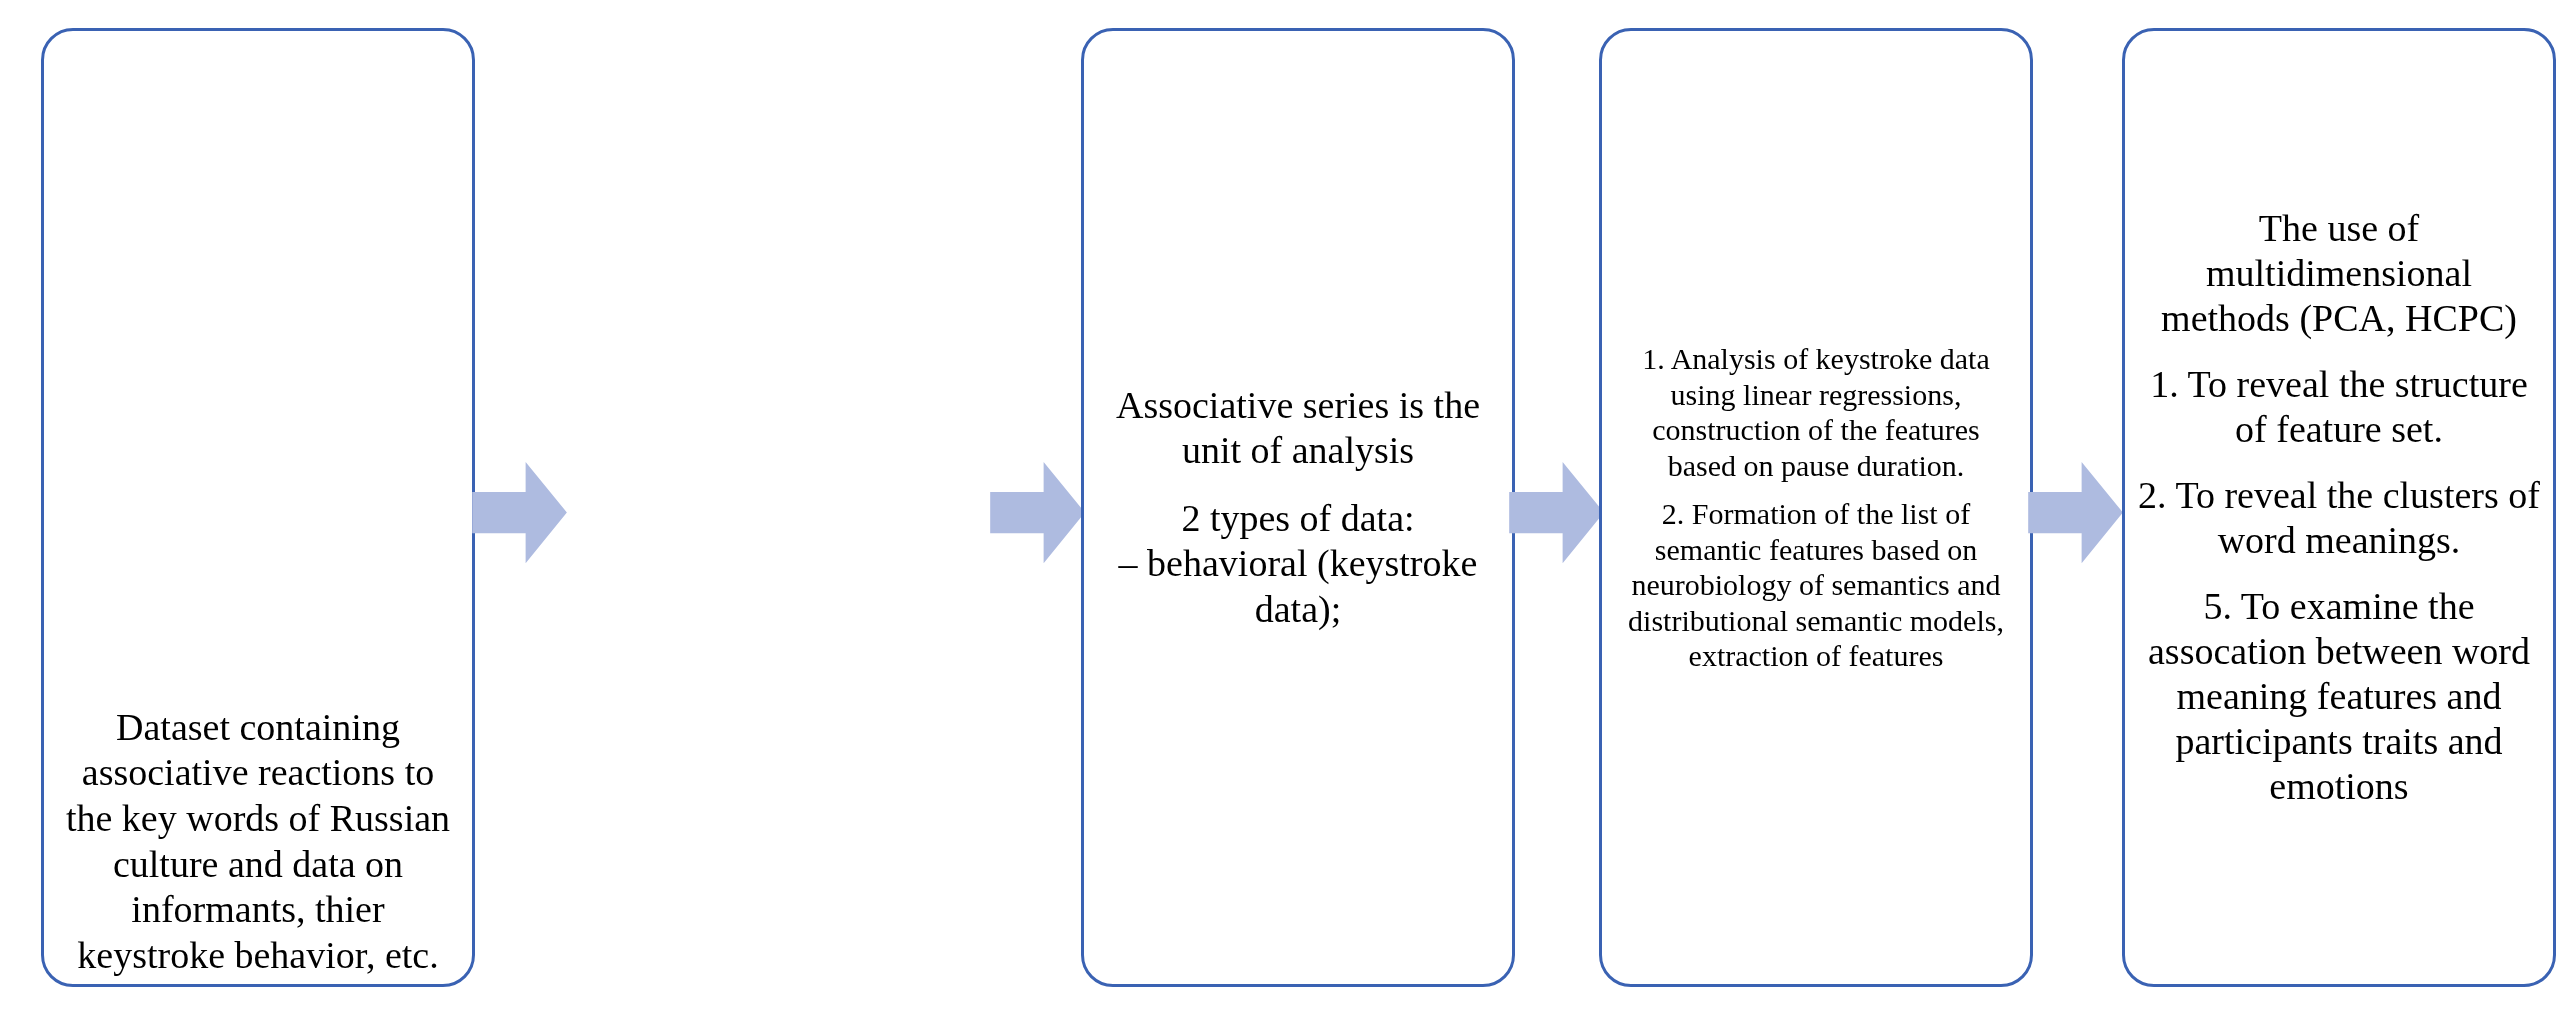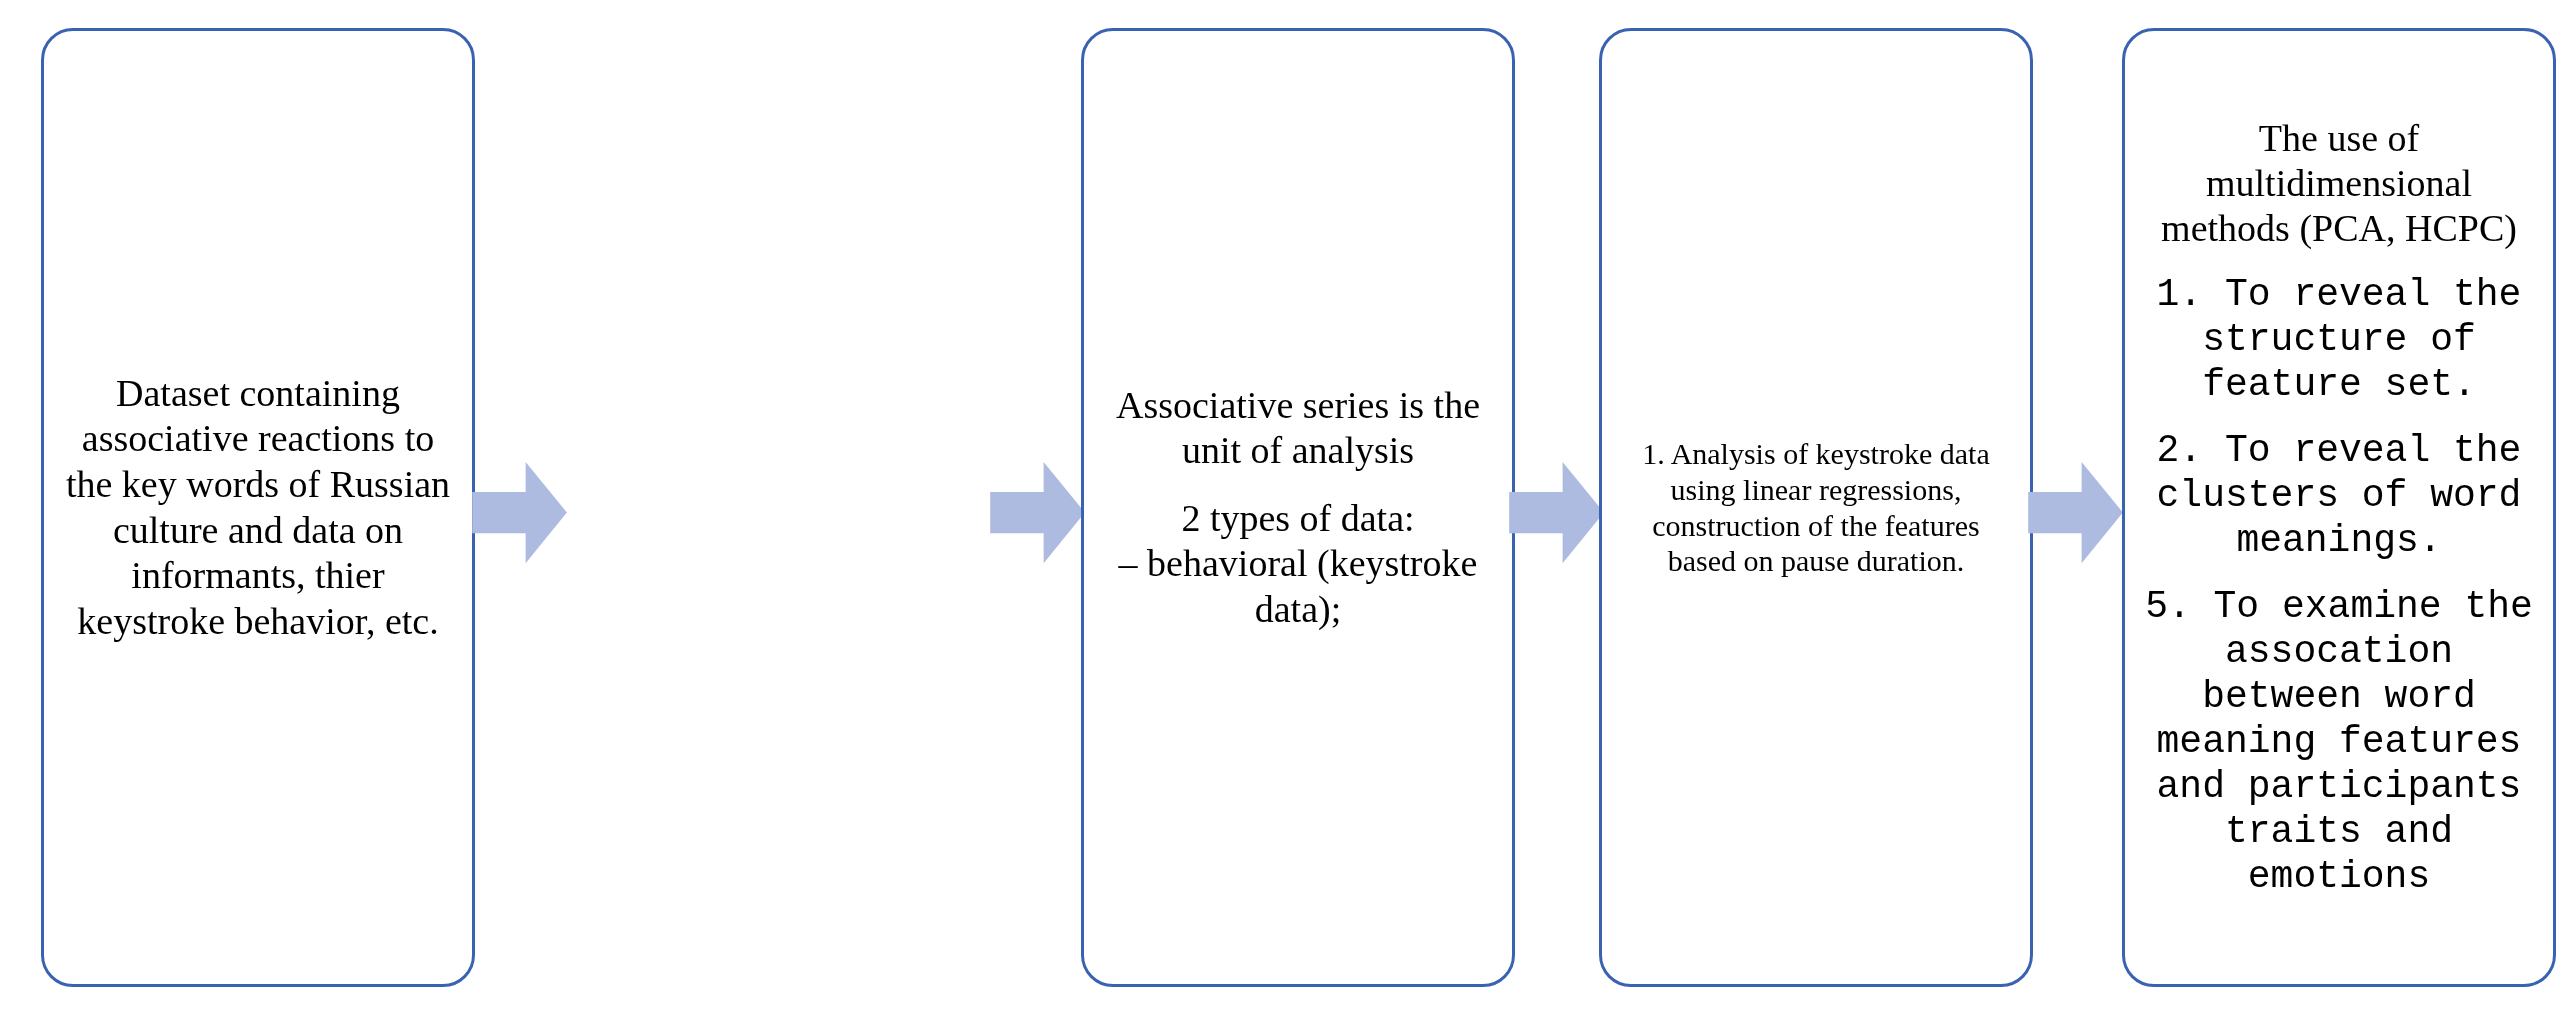--- a/index.html
+++ b/index.html
@@ -26,21 +26,21 @@
     height: 959px;
     border: 3.8px solid #3a62b3;
     border-radius: 32px;
     background: #ffffff;
     display: flex;
     flex-direction: column;
     justify-content: center;
     align-items: center;
     padding: 5.6px 13px;
   }
-  #box-1 { left: 41px; }
+  #box-1 { left: 41px; justify-content: flex-end; }
   #box-2 { left: 563px; }
   #box-3 { left: 1081px; }
   #box-4 { left: 1599px; }
   #box-5 { left: 2122px; }
 
   .para {
     width: 100%;
     text-align: center;
     font-size: 38px;
     line-height: 1.185;
@@ -53,21 +53,21 @@
   
   #box-1 .para { font-size: 38px; line-height: 1.20; }
   #box-2 .para { font-size: 38px; line-height: 1.20; }
   #box-3 .para { font-size: 38px; line-height: 1.19; }
   #box-4 .para { font-size: 30px; line-height: 1.185; }
   #box-5 .para { font-size: 38px; line-height: 1.185; }
 
   #box-3 .para + .para { margin-top: 22.5px; }
   #box-3 .para-3 { margin-top: 5.6px; }
   #box-4 .para + .para { margin-top: 13px; }
-  #box-5 .para + .para { margin-top: 20.7px; font-family: Liberation Mono, monospace; }
+  #box-5 .para + .para { margin-top: 20.7px; }
 
   
   .arrow {
     position: absolute;
     width: 96px;
     height: 105px;
     top: 460px;
   }
   .arrow svg { display: block; width: 100%; height: 100%; }
   #arrow-1 { left: 472px; }
@@ -104,20 +104,21 @@
   </div>
 
   <div class="arrow" id="arrow-3">
     <svg viewBox="0 0 102 112" xmlns="http://www.w3.org/2000/svg" aria-hidden="true">
       <polygon points="0,34 57,34 57,2 101,56 57,110 57,78 0,78" fill="#aebbe0"></polygon>
     </svg>
   </div>
 
   <div class="flow-box" id="box-4">
     <p class="para para-1">1. Analysis of keystroke data using linear regressions, construction of the features based on pause duration.</p>
+    <p class="para para-2">2. Formation of the list of semantic features  based on neurobiology of semantics and distributional semantic models, extraction of features</p>
   </div>
 
   <div class="arrow" id="arrow-4">
     <svg viewBox="0 0 102 112" xmlns="http://www.w3.org/2000/svg" aria-hidden="true">
       <polygon points="0,34 57,34 57,2 101,56 57,110 57,78 0,78" fill="#aebbe0"></polygon>
     </svg>
   </div>
 
   <div class="flow-box" id="box-5">
     <p class="para para-1">The use of multidimensional methods (PCA, HCPC)</p>

